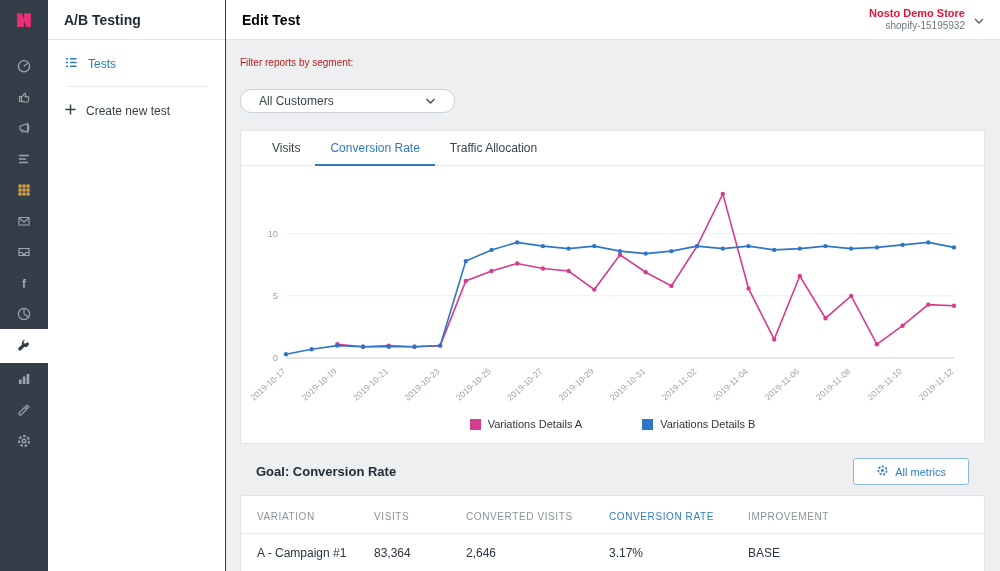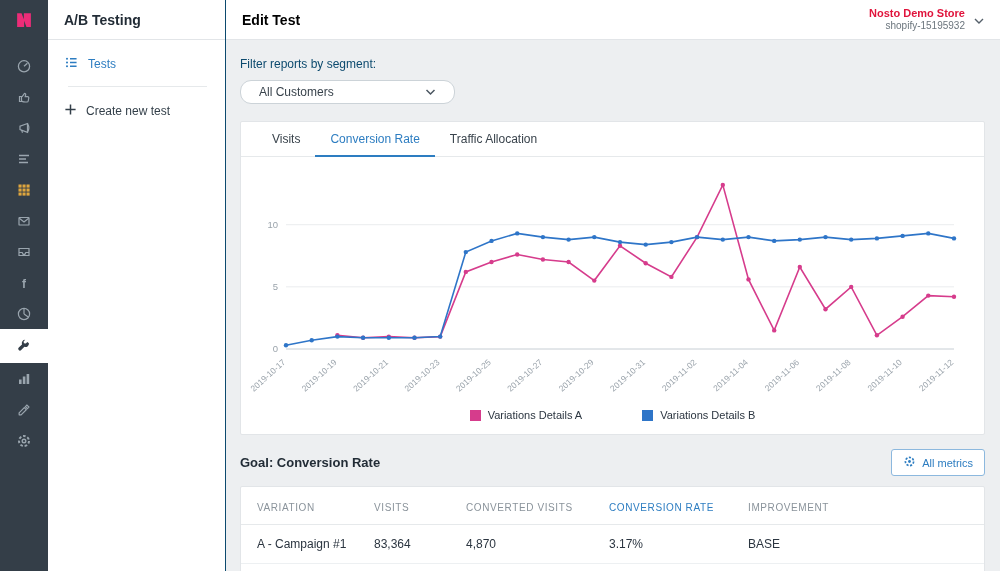--- a/index.html
+++ b/index.html
@@ -26,36 +26,36 @@
   
   main { flex:1; display:flex; flex-direction:column; min-width:0; }
   .topbar { height:40px; background:#fff; border-bottom:1px solid #e2e5e8; display:flex; align-items:center; justify-content:space-between; padding:0 16px; flex-shrink:0; }
   .topbar h2 { font-size:14px; color:#000000; }
   .store { display:flex; align-items:center; gap:9px; cursor:pointer; }
   .store-text { text-align:right;margin-left:41px; }
   .store-name { color:#e0143c; font-weight:bold; font-size:11px; line-height:13px; }
   .store-id { color:#6b757d; font-size:10px; line-height:12px; }
 
   .content { padding:15px 15px 0 14px; overflow:hidden; }
-  .filter-label { font-size:12px; color:#0c4a6e; margin:2px 0 9px; }
+  .filter-label { font-size:10px; color:#b91c1c; margin:2px 0 21px; }
   .select { width:215px; height:24px; background:#fff; border:1px solid #ccd3d8; border-radius:11px; display:flex; align-items:center; justify-content:space-between; padding:0 18px; font-size:12px; color:#39434c; margin-bottom:17px; cursor:pointer; }
 
   .card { background:#fff; border:1px solid #e2e5e8; border-radius:2px; }
   .tabs { display:flex; border-bottom:1px solid #e6e9eb; padding:0 16px; }
   .tab { padding:10px 15px 9px; font-size:12px; color:#39434c; border-bottom:2px solid transparent; margin-bottom:-1px; cursor:pointer; }
   .tab.active { color:#2d7dc1; border-bottom-color:#2d7dc1; }
   #chart { padding:4px 8px 0; }
   #chart svg { display:block; margin:0 auto; }
   .legend { display:flex; justify-content:center; gap:60px; padding:0 0 13px; font-size:11px; color:#2b3540; }
   .legend-item { display:flex; align-items:center; gap:7px; cursor:pointer; }
   .sw { width:11px; height:11px; display:inline-block; background:#ccc; }
 
-  .goal-row { display:flex; justify-content:space-between; align-items:center; margin:14px 0 10px; }
+  .goal-row { display:flex; justify-content:space-between; align-items:center; margin:14px 16px 10px; }
   .goal-row h3 { font-size:13px; color:#222c36; }
-  .all-metrics { display:flex; align-items:center; gap:6px; background:#fff; border:1px solid #8cb8de; color:#2d7dc1; font-size:11px; padding:5px 11px; border-radius:3px; cursor:pointer; font-family:"Liberation Sans",sans-serif; }
+  .all-metrics { display:flex; align-items:center; gap:6px; background:#fff; border:1px solid #8cb8de; color:#2d7dc1; font-size:11px; padding:5px 22px; border-radius:3px; cursor:pointer; font-family:"Liberation Sans",sans-serif; }
 
   table { width:100%; border-collapse:collapse; font-size:12px; color:#2b3540; }
   th { font-size:10px; letter-spacing:.6px; color:#8a939b; text-align:left; font-weight:normal; padding:15px 10px 11px; border-bottom:1px solid #e6e9eb; white-space:nowrap; }
   th.blue { color:#2d7dc1; }
   td { padding:12px 10px; border-bottom:1px solid #edf0f2; vertical-align:middle; }
   th:first-child, td:first-child { padding-left:16px; }
   .row-b .variation { color:#2f9e44; font-weight:bold; }
 </style>
 </head>
 <body>
@@ -333,21 +333,21 @@
               <th>VISITS</th>
               <th>CONVERTED VISITS</th>
               <th class="blue">CONVERSION RATE</th>
               <th>IMPROVEMENT</th>
             </tr>
           </thead>
           <tbody>
             <tr>
               <td class="variation">A - Campaign #1</td>
               <td>83,364</td>
-              <td>4,870</td>
+              <td>2,646</td>
               <td>3.17%</td>
               <td>BASE</td>
             </tr>
             <tr class="row-b">
               <td class="variation">B - Campaign #2</td>
               <td>197,754</td>
               <td>13,279</td>
               <td></td>
               <td>
                 

